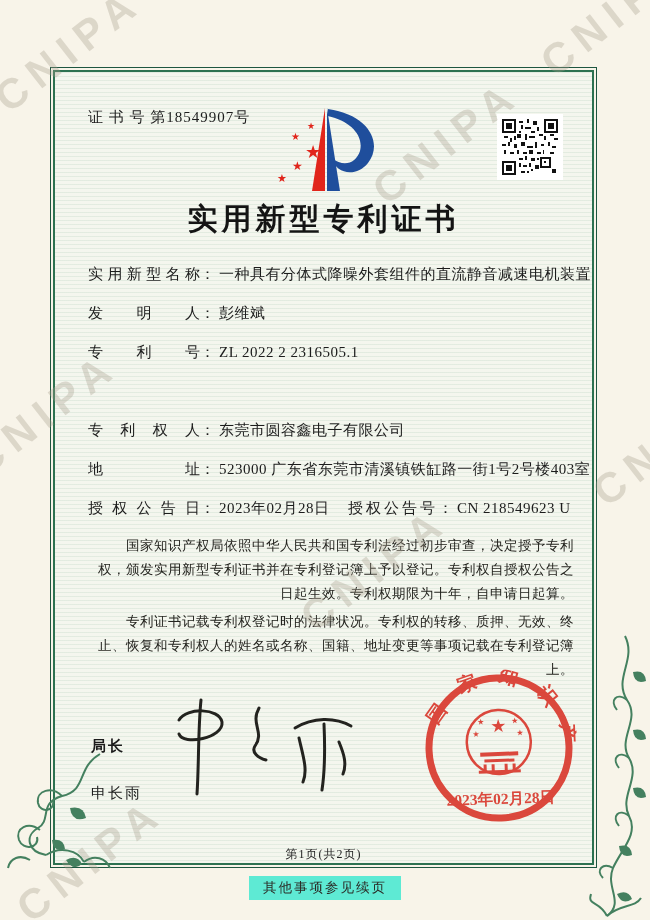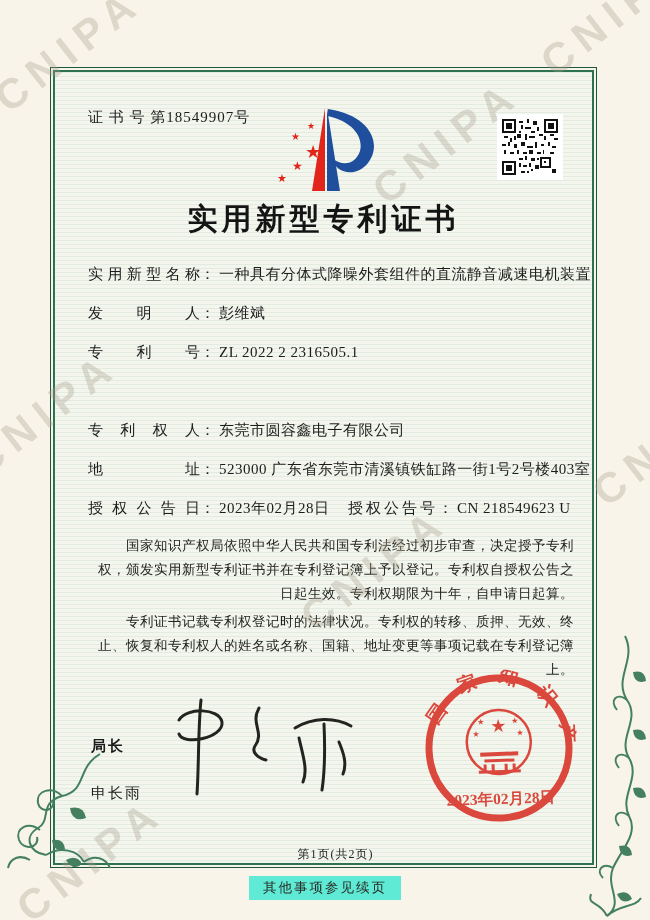--- a/index.html
+++ b/index.html
@@ -41,21 +41,21 @@
   .colon{display:inline-block;margin-right:4px;}
   .val{letter-spacing:0.5px;}
   .grant-pair{position:absolute;left:260px;top:0;}
   .grant-pair .lbl2{letter-spacing:3px;}
   .paras{position:absolute;left:33px;top:462px;width:486px;font-size:13.5px;line-height:1.78;color:#24241f;}
   .paras p{margin:0 0 4px 0;text-indent:2em;letter-spacing:0.5px;text-align:right;}
   .signer-title{position:absolute;left:36px;top:665px;font-size:15px;letter-spacing:2px;font-weight:bold;}
   .signer-name{position:absolute;left:36px;top:696px;font-size:15px;letter-spacing:2px;margin-top:16px;}
   .signature{position:absolute;left:112px;top:622px;width:200px;height:105px;}
   .seal{position:absolute;left:366px;top:598px;width:156px;height:156px;opacity:0.92;transform:rotate(-2deg);}
-  .page-num{position:absolute;left:12px;top:774px;width:100%;text-align:center;font-size:12px;letter-spacing:1px;color:#222;}
+  .page-num{position:absolute;left:0;top:774px;width:100%;text-align:center;font-size:12px;letter-spacing:1px;color:#222;}
   .footer-note{position:absolute;left:0;top:876px;width:100%;text-align:center;z-index:4;}
   .footer-note span{display:inline-block;background:#5eead4;padding:3px 14px;font-size:13.5px;letter-spacing:2px;color:#2a2a25;}
   .ornament{position:absolute;z-index:2;pointer-events:none;}
   .orn-bl{left:0px;top:748px;width:122px;height:130px;}
   .orn-r{left:583px;top:632px;width:67px;height:288px;}
 </style>
 </head>
 <body>
 
 <div class="wm" style="left:-18px;top:26px">CNIPA</div>

